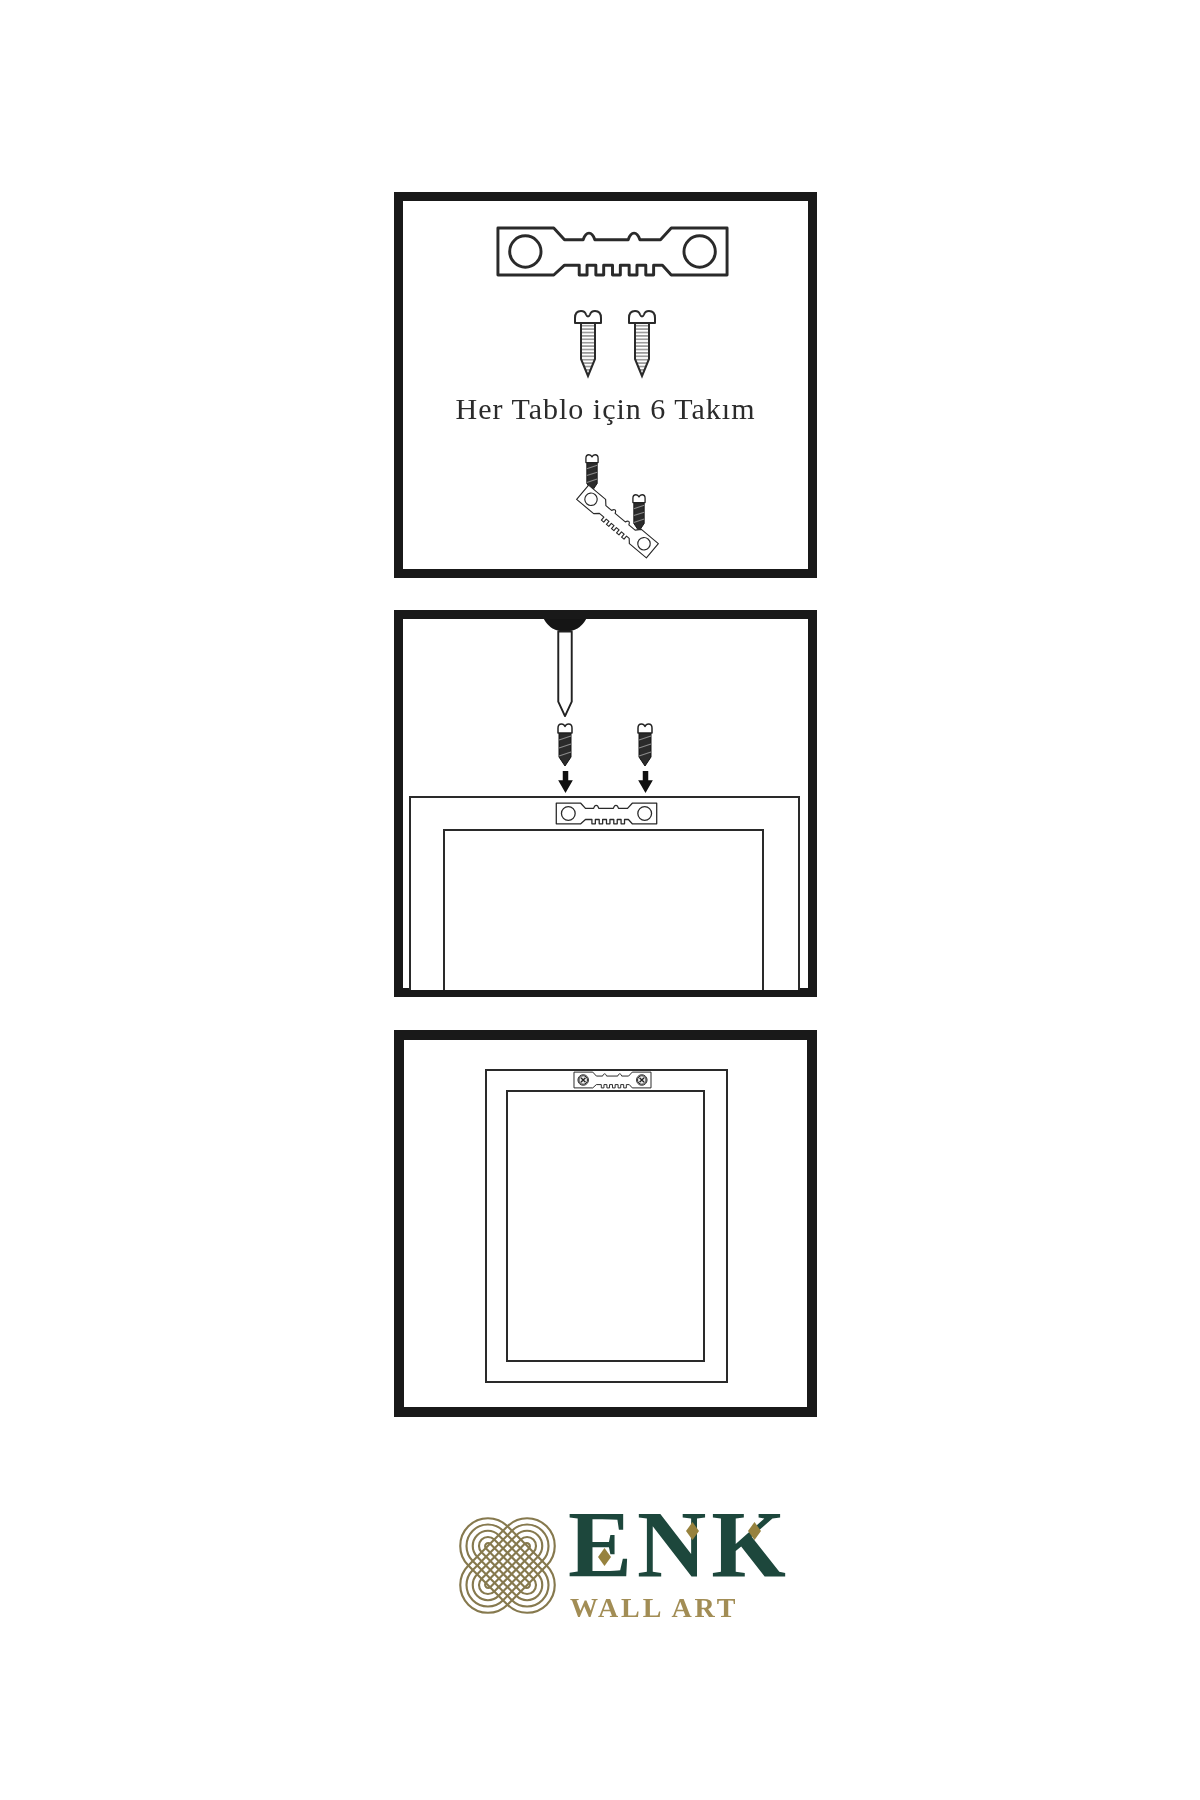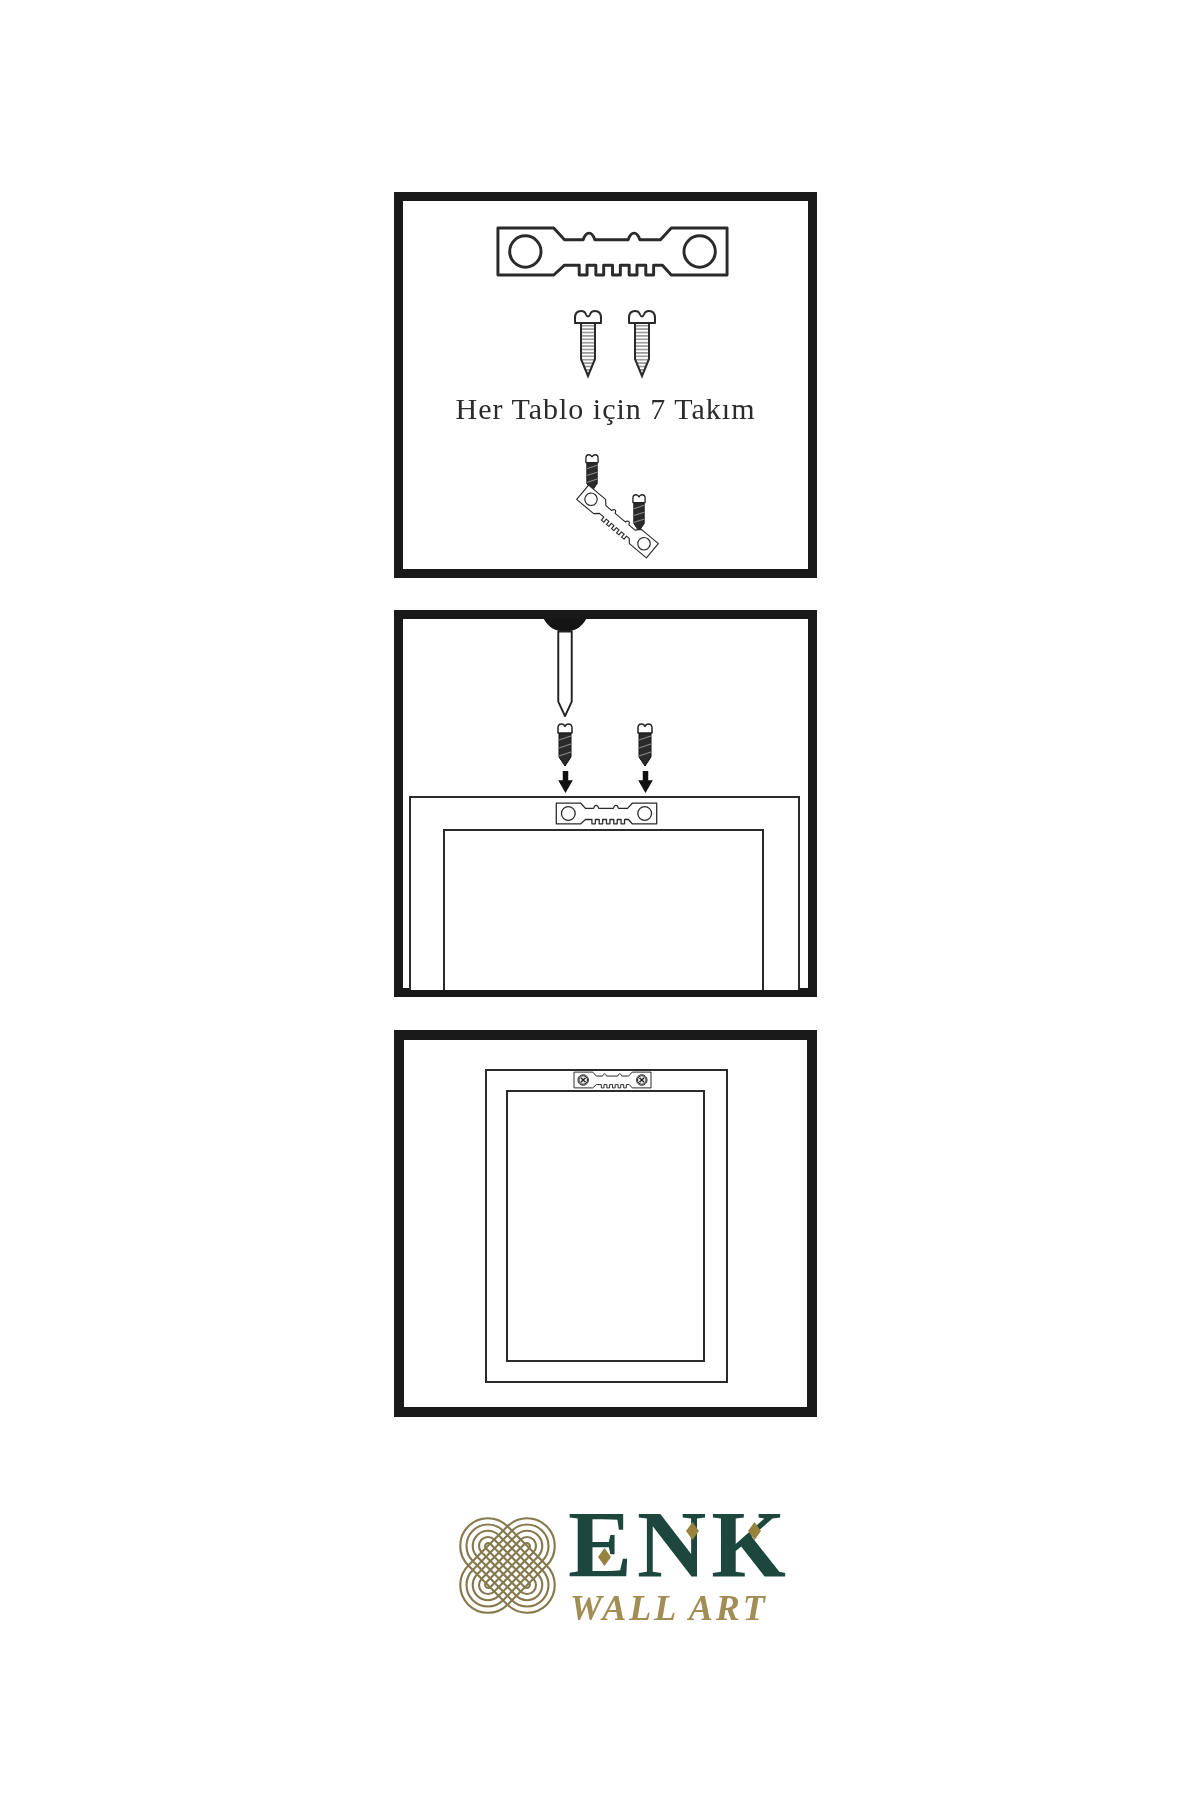--- a/index.html
+++ b/index.html
@@ -55,26 +55,25 @@
     position:absolute;
     left:128px;top:2px;
     font-size:96px;line-height:96px;
     font-weight:700;
     letter-spacing:5px;
     color:#1d473c;
   }
   .brand-tagline{
     position:absolute;
     left:130px;top:99px;
-    font-size:36px;line-height:28px;
+    font-size:28px;line-height:28px;
     font-weight:700;
     letter-spacing:3px;
     color:#a28d55;
     white-space:nowrap;
-    font-style:italic;
   }
   .diamond{
     position:absolute;
     background:#97823e;
     clip-path:polygon(50% 0,100% 50%,50% 100%,0 50%);
   }
   #dia-1{left:158px;top:53px;width:13px;height:18px;}
   #dia-2{left:246px;top:27px;width:13px;height:18px;}
   #dia-3{left:308px;top:27px;width:13px;height:18px;}
 </style>
@@ -152,21 +151,21 @@
         <use href="#hanger"></use>
       </svg>
 
     <svg class="abs" style="left:170px;top:106px" width="30" height="74">
         <use href="#screw-light"></use>
       </svg>
     <svg class="abs" style="left:224px;top:106px" width="30" height="74">
         <use href="#screw-light"></use>
       </svg>
 
-    <div class="caption">Her Tablo için 7 Takım</div>
+    <div class="caption">Her Tablo için 6 Takım</div>
 
     <div class="abs" style="left:170px;top:248px;width:95px;height:110px">
       <svg class="abs" style="left:10px;top:4px" width="18" height="40">
           <use href="#screw-dark"></use>
         </svg>
       <svg class="abs" style="left:57px;top:44px" width="18" height="40">
           <use href="#screw-dark"></use>
         </svg>
       <svg class="abs tilted" style="left:-3px;top:62px" width="95" height="21">
           <use href="#hanger"></use>

